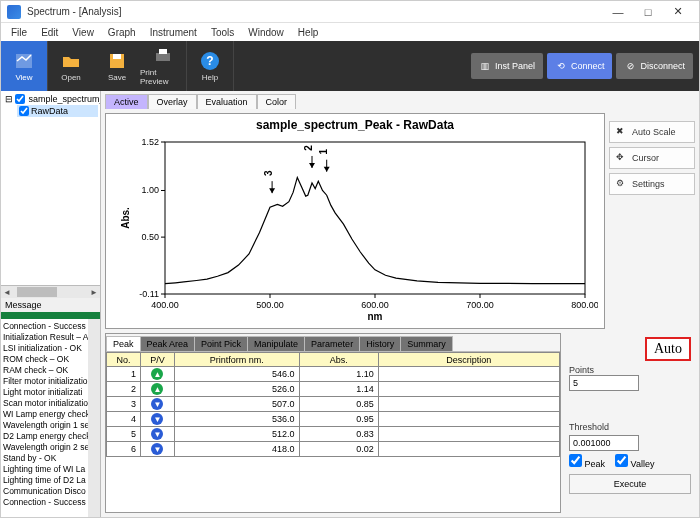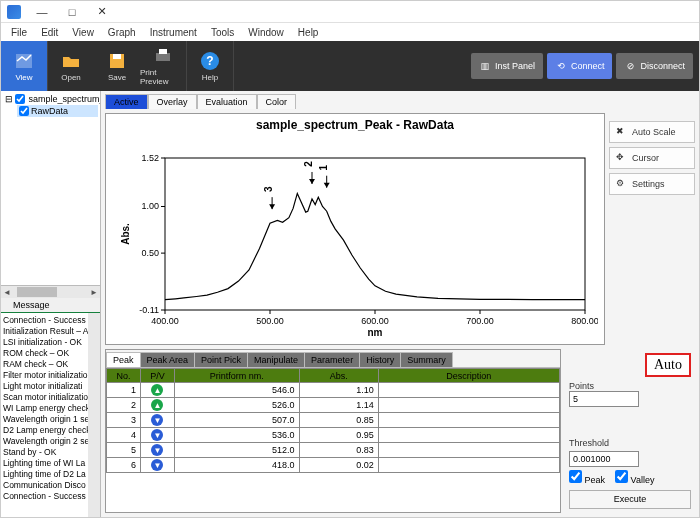--- a/index.html
+++ b/index.html
@@ -25,65 +25,66 @@
 .content { display: flex; height: calc(100% - 22px - 18px - 50px); }
 .leftpanel { width: 100px; border-right: 1px solid #bbb; display: flex; flex-direction: column; background:#f4f4f4; }
 .tree { height: 195px; background: #fff; overflow: hidden; padding: 2px; border-bottom:1px solid #bbb; }
 .tree-item { font-size: 9px; padding: 1px 2px; display:flex; align-items:center; gap:2px; white-space:nowrap; }
 .tree-item.selected { background: #cce5ff; }
 .tree-icon { width:10px; height:10px; display:inline-block; }
 .hscroll { height: 12px; background: #e8e8e8; display:flex; align-items:center; }
 .hscroll .thumb { height:10px; width:40%; background:#bdbdbd; margin-left:4px; }
 .hscroll .arrow { width:12px; text-align:center; color:#555; font-size:8px; }
 .msgpanel { flex:1; display:flex; flex-direction:column; min-height:0; }
-.msghdr { background:#f0f0f0; font-size:9px; padding:2px 12px; border-bottom:1px solid #15803d; }
+.msghdr { background:#f0f0f0; font-size:9px; padding:2px 4px; border-bottom:7px solid #15803d; }
 .msgs { flex:1; background:#fff; overflow:hidden; font-size:8.5px; line-height:11px; padding:2px; white-space:nowrap; }
 .vscroll { width:12px; background:#e8e8e8; }
 
 .main { flex:1; display:flex; flex-direction:column; background:#f4f4f4; }
 .tabs1 { height:18px; display:flex; align-items:flex-end; padding:0 4px; gap:0; font-size:9px; }
 .tab1 { padding:2px 8px; border:1px solid #bbb; background:#f8f8f8; border-bottom:none; }
-.tab1.active { background:#1d4ed8; }
+.tab1.active { background:#c4b5fd; }
 .chartwrap { display:flex; padding:4px; gap:4px; flex:0 0 auto; }
 .chartbox { flex:1; background:#fff; border:1px solid #999; padding:4px 6px 2px 6px; position:relative; }
-.chart-title { text-align:center; font-size:12px; font-weight:bold; margin-bottom:18px; }
+.chart-title { text-align:center; font-size:12px; font-weight:bold; margin-bottom:2px; }
 .chart-right { width:86px; display:flex; flex-direction:column; gap:4px; padding-top:8px; }
 .chart-rbtn { height:22px; border:1px solid #c5c5c5; background:#fdfdfd; display:flex; align-items:center; gap:4px; padding:0 6px; font-size:9px; color:#333; }
 .chart-rbtn .cicon { width:12px; height:12px; }
 svg.plot { width:100%; height:190px; }
 .gridlabel { font-size:9px; }
 .ylabel { font-size:10px; font-weight:bold; }
 .xlabel { font-size:10px; font-weight:bold; text-anchor:middle; }
 
 .tablewrap { display:flex; padding:0 4px 4px 4px; gap:4px; flex:1; min-height:0; }
 .tablepanel { flex:1; background:#fff; border:1px solid #999; display:flex; flex-direction:column; }
 .tabs2 { height:18px; display:flex; align-items:flex-end; font-size:9px; border-bottom:1px solid #bbb; background:#f4f4f4; }
 .tab2 { padding:2px 6px; border:1px solid #bbb; border-bottom:none; background:#737373; margin-right:-1px; }
 .tab2.active { background:#fff; }
 table.peak { border-collapse:collapse; font-size:9px; }
 table.peak th, table.peak td { border:1px solid #888; padding:1px 4px; text-align:right; height:14px; }
-table.peak th { background:#4d7c0f; font-weight:normal; text-align:center; }
+table.peak th { background:#fef9c3; font-weight:normal; text-align:center; }
 table.peak td.c { text-align:center; }
 .pv { display:inline-flex; width:12px; height:12px; border-radius:50%; align-items:center; justify-content:center; color:#fff; font-size:8px; font-weight:bold; }
 .pv.g { background:#1aa64a; }
 .pv.b { background:#2a5cd6; }
 
 .rightparam { width:130px; display:flex; flex-direction:column; gap:3px; padding:4px; font-size:9px; }
 .plabel { color:#333;margin-top:28px; }
 .pinput { width:70px; height:16px; border:1px solid #888; padding:0 3px; font-size:9px; background:#fff; }
 .autobtn { border:2px solid #e02020; background:#fff; height:24px; display:flex; align-items:center; justify-content:center; font-size:14px; font-family:serif; }
 .checks { display:flex; gap:10px; font-size:9px; align-items:center; }
 .execbtn { height:20px; border:1px solid #b0b0b0; background:#f6f6f6; display:flex; align-items:center; justify-content:center; font-size:9px; margin-top:2px; }
 .row2 { display:flex; gap:6px; align-items:flex-start; }
 </style>
 </head>
 <body>
 
 <div class="titlebar">
   <span class="icon"></span>
+  <span class="title">Spectrum - [Analysis]</span>
   <div class="winbtns">
     <div class="winbtn">—</div>
     <div class="winbtn">□</div>
     <div class="winbtn">✕</div>
   </div>
 </div>
 
 <div class="menubar">
   <span>File</span>
   <span>Edit</span>

